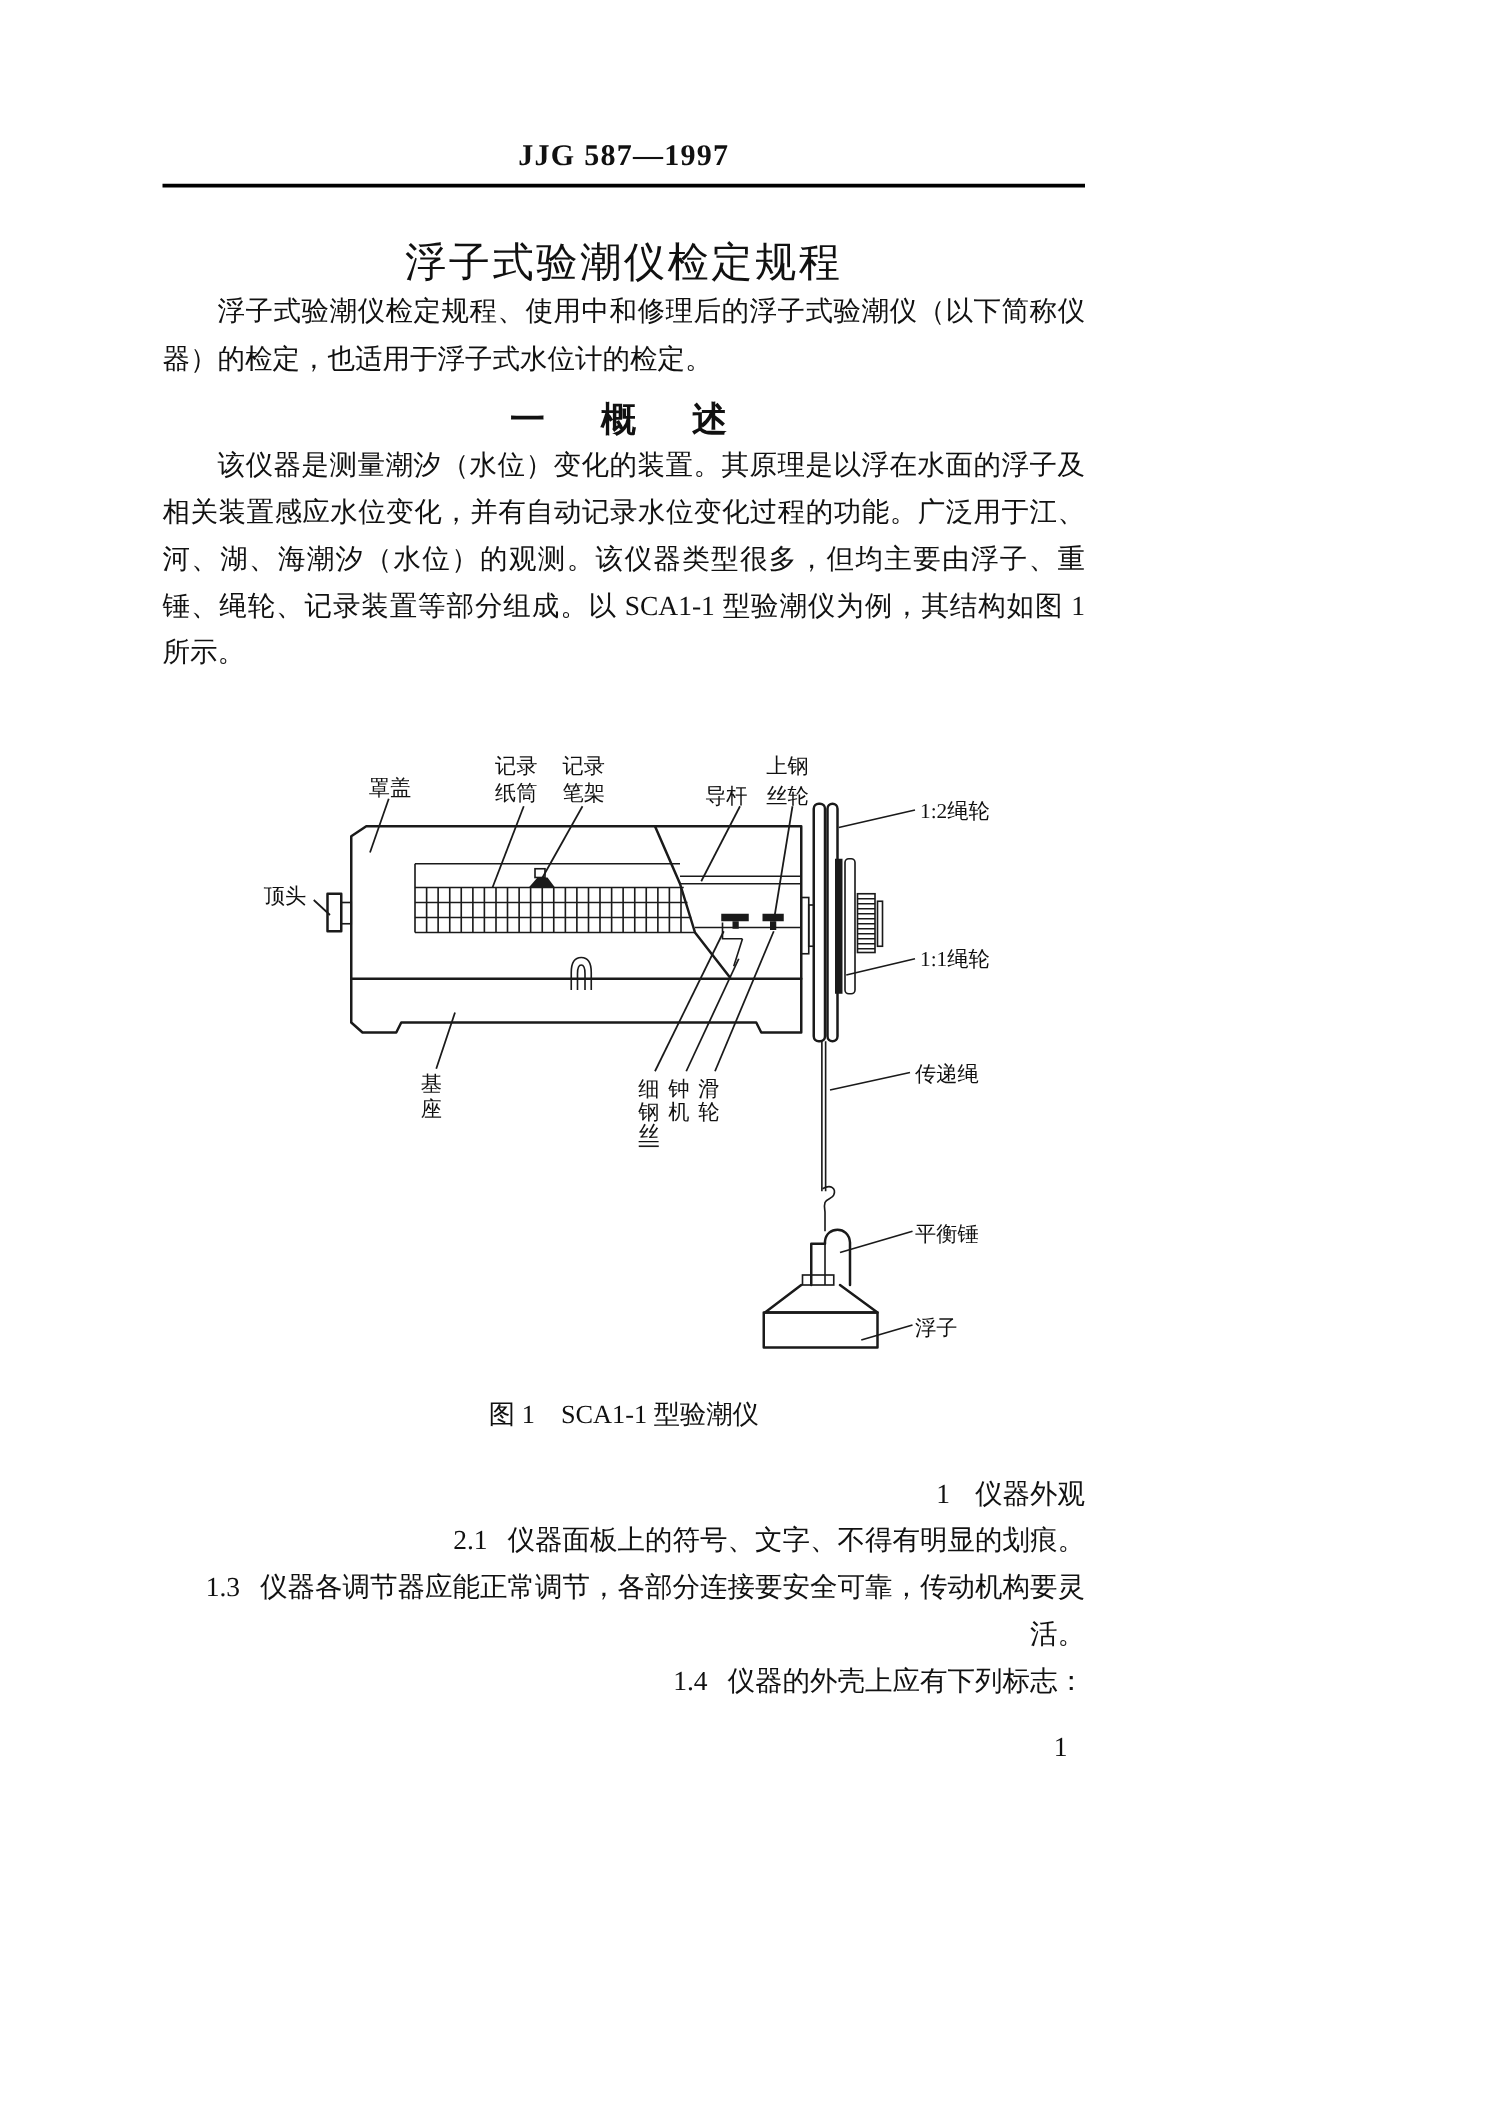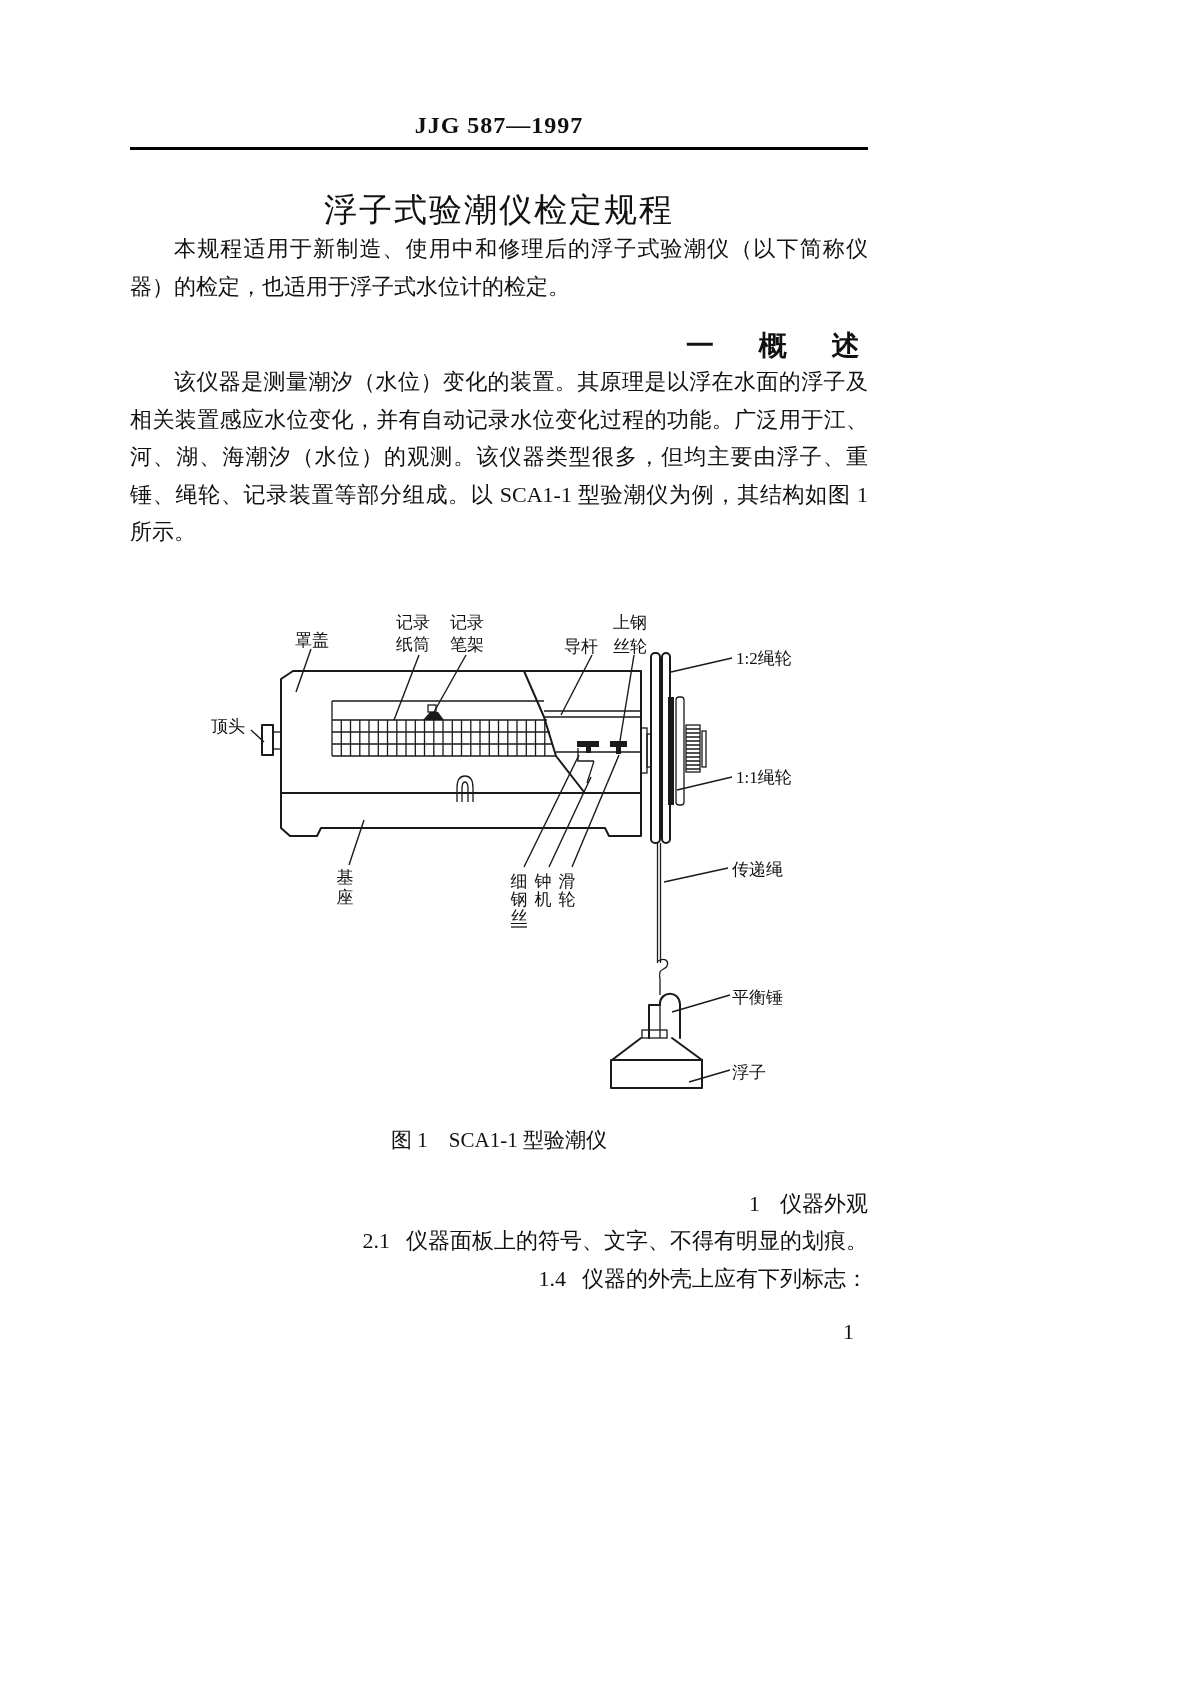--- a/index.html
+++ b/index.html
@@ -40,21 +40,21 @@
     text-align:justify;
   }
   .intro{margin-top:38px;text-indent:2em;}
   .sec-h{
     text-align:center;
     font-family:"Liberation Sans","DejaVu Sans",sans-serif;
     font-weight:bold;
     font-size:28px;line-height:34px;
     letter-spacing:0.3em;
   }
-  .h-overview{margin-top:24px;text-align:right;}
+  .h-overview{margin-top:14px;}
   .h-tech{margin-top:48px;letter-spacing:0.2em;}
   .overview{margin-top:38px;text-indent:2em;}
   .figure-wrap{
     margin-top:14px;
     text-align:center;
   }
   .figure-wrap svg{display:inline-block;}
   .fig-caption{
     margin-top:28px;
     text-align:center;
@@ -84,21 +84,21 @@
 </head>
 <body>
 
 <div class="page">
 
   <div class="hdr">JJG 587—1997</div>
   <hr class="rule">
 
   <div class="doc-title">浮子式验潮仪检定规程</div>
 
-  <p class="body-par intro">本规程适用于新制造、使用中和修理后的浮子式验潮仪（以下简称仪器）的检定，也适用于浮子式水位计的检定。</p>
+  <p class="body-par intro">浮子式验潮仪检定规程、使用中和修理后的浮子式验潮仪（以下简称仪器）的检定，也适用于浮子式水位计的检定。</p>
 
   <div class="sec-h h-overview">一　概　述</div>
 
   <p class="body-par overview">该仪器是测量潮汐（水位）变化的装置。其原理是以浮在水面的浮子及相关装置感应水位变化，并有自动记录水位变化过程的功能。广泛用于江、河、湖、海潮汐（水位）的观测。该仪器类型很多，但均主要由浮子、重锤、绳轮、记录装置等部分组成。以 SCA1-1 型验潮仪为例，其结构如图 1 所示。</p>
 
   <div class="figure-wrap">
     <svg width="640" height="530" viewBox="0 0 640 530" xmlns="http://www.w3.org/2000/svg">
 
       <path class="ln" d="M102,114 L114,106 L462,106 L462,271 L430,271 L426,263 L142,263 L138,271 L111,271 L102,263 Z"></path>
       <line class="ln" x1="102" y1="228" x2="462" y2="228"></line>
@@ -199,18 +199,19 @@
       <text class="fig-label" x="553" y="513">浮子</text>
     </svg>
   </div>
 
   <div class="fig-caption">图 1　SCA1-1 型验潮仪</div>
 
 
   <div class="clauses">
     <p class="body-par"><span class="clause-num">1</span><span>仪器外观</span></p>
     <p class="body-par"><span class="clause-num sub">2.1</span><span>仪器面板上的符号、文字、不得有明显的划痕。</span></p>
+    <p class="body-par"><span class="clause-num sub">1.3</span><span>仪器各调节器应能正常调节，各部分连接要安全可靠，传动机构要灵活。</span></p>
     <p class="body-par"><span class="clause-num sub">1.4</span><span>仪器的外壳上应有下列标志：</span></p>
   </div>
 
   <div class="pagenum">1</div>
 
 </div>
 
 </body></html>

